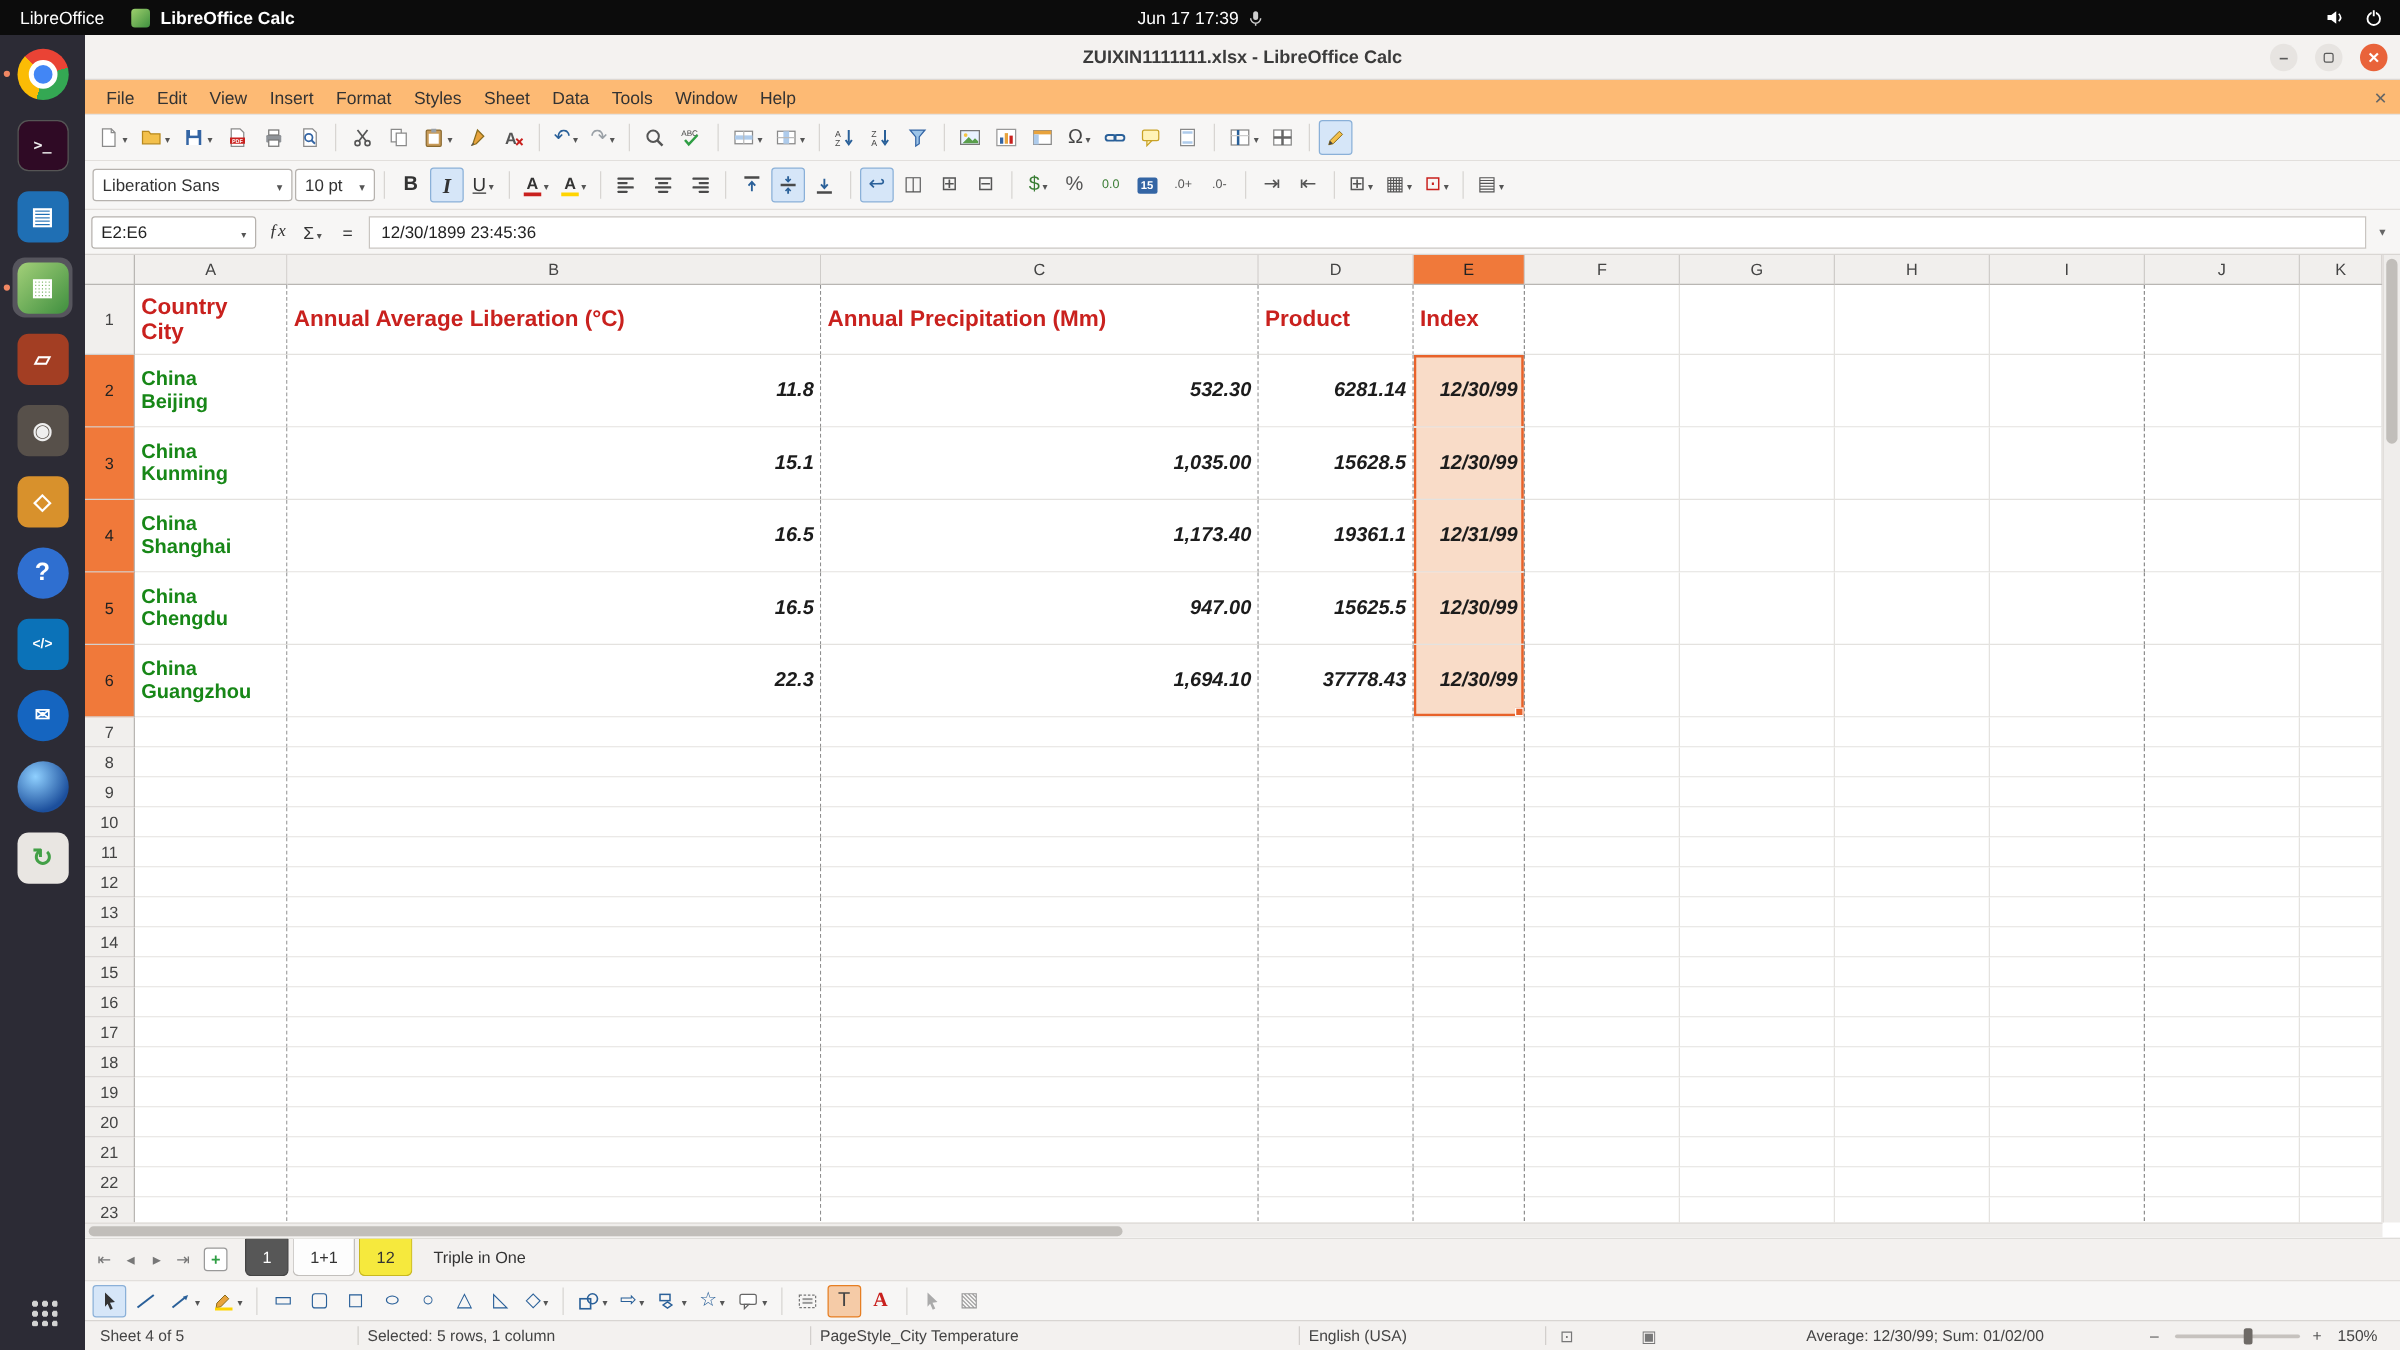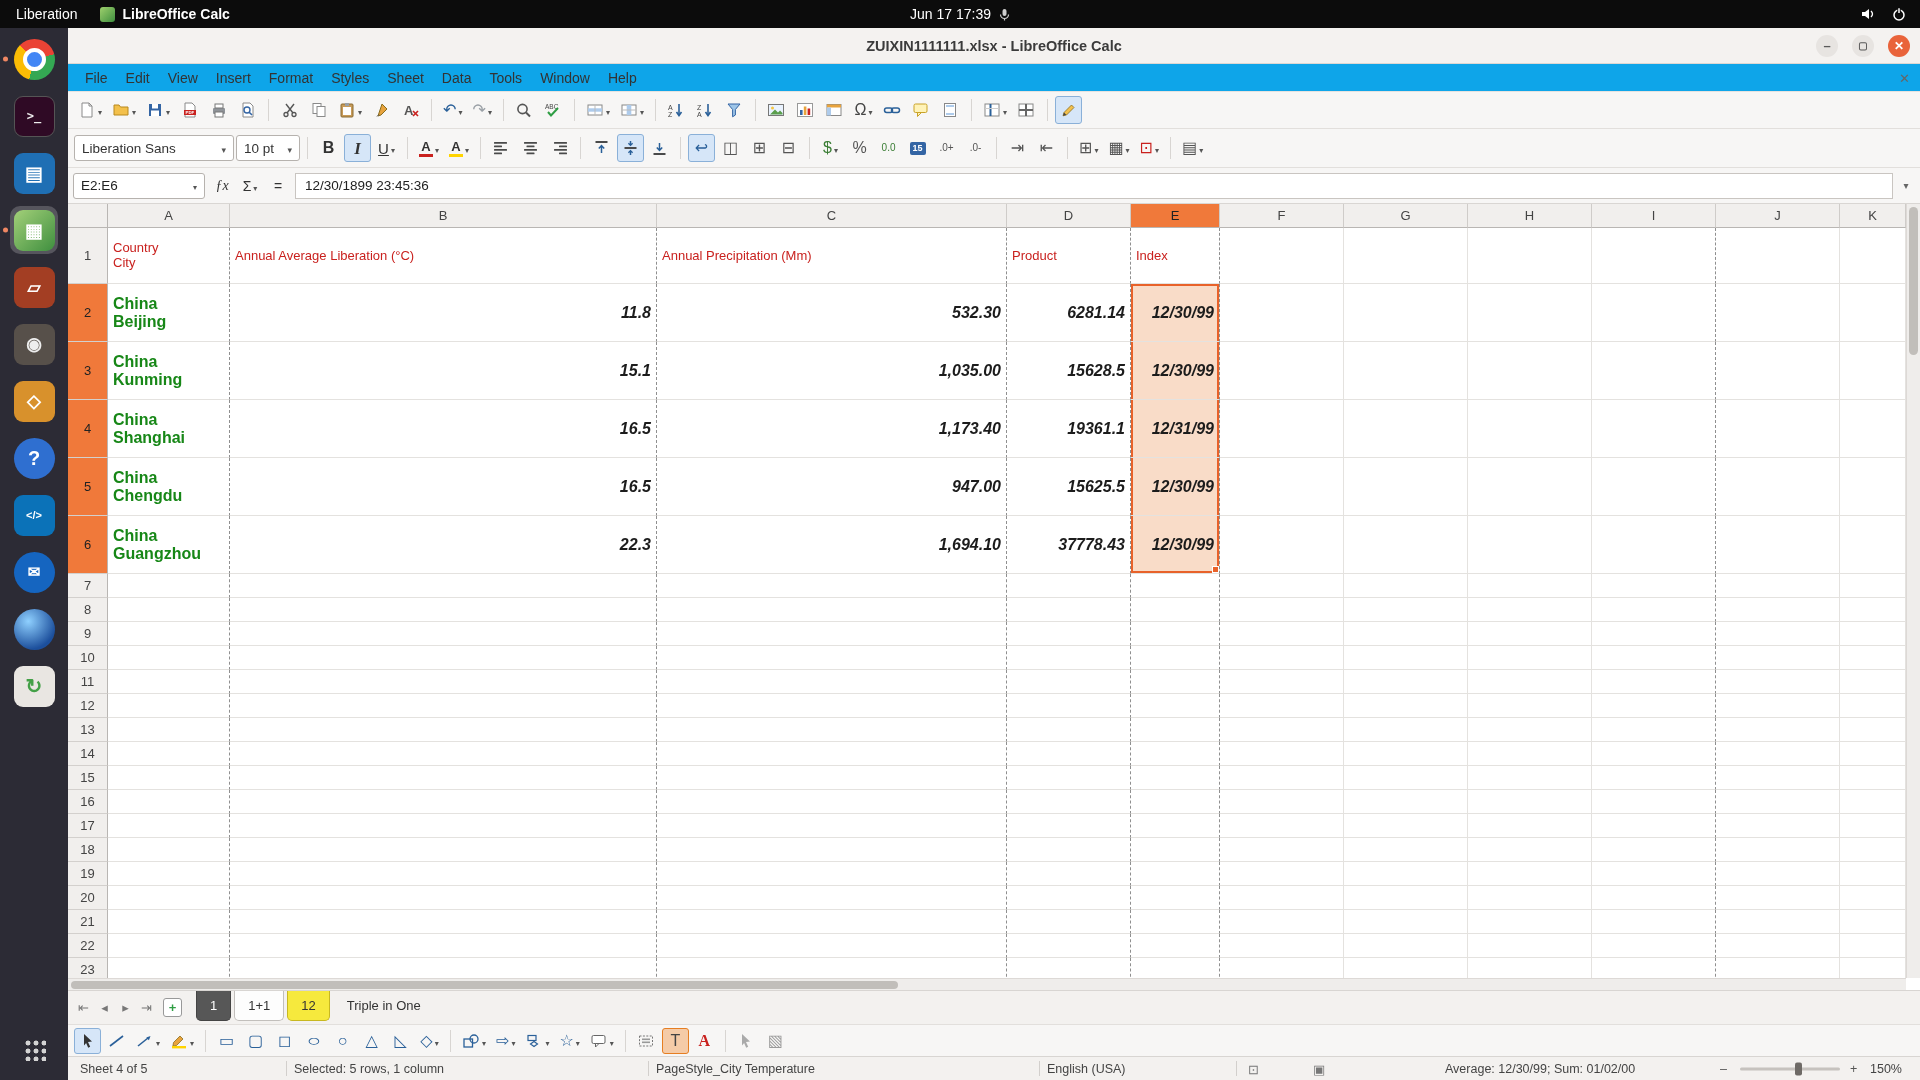--- a/index.html
+++ b/index.html
@@ -45,21 +45,21 @@
 
   
   .window{position:absolute;left:68px;top:28px;right:0;bottom:0;background:#fff;display:flex;flex-direction:column}
   .titlebar{height:36px;background:#f4f2f0;border-bottom:1px solid #dcd8d4;display:flex;align-items:center;
             justify-content:center;position:relative;font-size:14.5px;font-weight:bold;color:#3b3b3b}
   .winbtns{position:absolute;right:10px;top:0;height:100%;display:flex;align-items:center;gap:14px}
   .wb{width:22px;height:22px;border-radius:50%;background:#e7e4e1;color:#5a5a5a;display:flex;align-items:center;justify-content:center;font-size:13px}
   .wb-min::after{content:"–"} .wb-max::after{content:"▢";font-size:10px}
   .wb-close{background:#e9633a;color:#fff}.wb-close::after{content:"✕";font-size:12px}
 
-  .menubar{height:28px;background:#0ea5e9;border-bottom:1px solid #e6e3e0;display:flex;align-items:center;
+  .menubar{height:28px;background:#fdba74;border-bottom:1px solid #e6e3e0;display:flex;align-items:center;
            padding-left:8px;font-size:14px;color:#333;position:relative}
   .menu-item{padding:3px 9px;border-radius:3px}
   .close-doc{position:absolute;right:10px;color:#666}.close-doc::after{content:"✕";font-size:13px}
 
   .toolbar{display:fl ex}
   .toolbar{display:flex;align-items:center;background:#f7f6f5;border-bottom:1px solid #e2dfdc;padding:0 6px;gap:2px}
   .tb1{height:37px}.tb2{height:39px}
   .tbtn{height:28px;min-width:27px;padding:0 3px;display:flex;align-items:center;justify-content:center;
         border-radius:3px;border:1px solid transparent;color:#444}
   .tbtn.active{background:#d6e6f8;border-color:#8ab0d8}
@@ -96,21 +96,21 @@
          background:#f1efed;border-right:1px solid #cfccc9;border-bottom:1px solid #b9b6b3}
   .rows{flex:1;overflow:hidden;position:relative}
   .grow{display:flex}
   .rhead{width:40px;flex:none;background:#f1efed;border-right:1px solid #b9b6b3;border-bottom:1px solid #d3d0cd;
          display:flex;align-items:center;justify-content:center;font-size:13px;color:#444}
   .cell{flex:none;border-right:1px solid #e4e2df;border-bottom:1px solid #e4e2df;display:flex;align-items:center;
         padding:0 5px;font-size:16px;color:#222;overflow:hidden;white-space:nowrap;position:relative;background:#fff}
   .cell.pb{border-right:1px dashed #8f8f8f}
   .cell.num{justify-content:flex-end;font-weight:bold;font-style:italic;color:#1c1c1c}
   .cell.city{flex-direction:column;align-items:flex-start;justify-content:center;font-weight:bold;line-height:1.12}
-  .cell.hdr-red{font-weight:normal;font-size:13px}
+  .cell.hdr-red{font-weight:bold;font-size:18px}
   .cell.multi{flex-direction:column;align-items:flex-start;justify-content:center;line-height:1.08}
   .handle{position:absolute;right:0;bottom:0;width:7px;height:7px;border:1px solid #fff}
   .vscroll{position:absolute;right:0;top:0;bottom:12px;width:14px;background:#efedeb;border-left:1px solid #ddd9d6}
   .vthumb{position:absolute;left:2px;right:2px;top:3px;height:148px;background:#c1beba;border-radius:6px}
   .hscroll{height:12px;flex:none;background:#efedeb;border-top:1px solid #ddd9d6;position:relative;margin-right:14px}
   .hthumb{position:absolute;left:3px;top:2px;height:8px;width:45%;background:#c1beba;border-radius:4px}
 
   
   .sheetbar{height:34px;flex:none;background:#f3f1ef;border-top:1px solid #d8d5d2;display:flex;align-items:center;
             padding-left:5px;font-size:13px;color:#333}
@@ -142,21 +142,21 @@
   .zoom-minus::after{content:"–";color:#555}
   .zoom-plus::after{content:"+";color:#555}
   .ztrack{position:absolute;top:50%;transform:translateY(-50%);height:3px;background:#c6c2be;border-radius:2px}
   .zthumb{position:absolute;top:-5px;width:7px;height:13px;background:#6e6a66;border-radius:2px}
 </style>
 </head>
 <body>
 
 <div class="topbar">
   <div class="tb-left">
-    <span>Liberation</span>
+    <span>LibreOffice</span>
     <span class="app-entry">
       <span class="mini-calc"></span>
       <span style="font-weight:bold">LibreOffice Calc</span>
     </span>
   </div>
   <div class="tb-center">
     <span>Jun 17 17:39</span>
     <svg width="11" height="13" viewBox="0 0 11 13">
       <rect x="3.5" y="1" width="4" height="7" rx="2" fill="#cfcfcf"></rect>
       <path d="M1.5 6.5a4 4 0 0 0 8 0M5.5 10.5v2" stroke="#cfcfcf" fill="none" stroke-width="1.2"></path>

